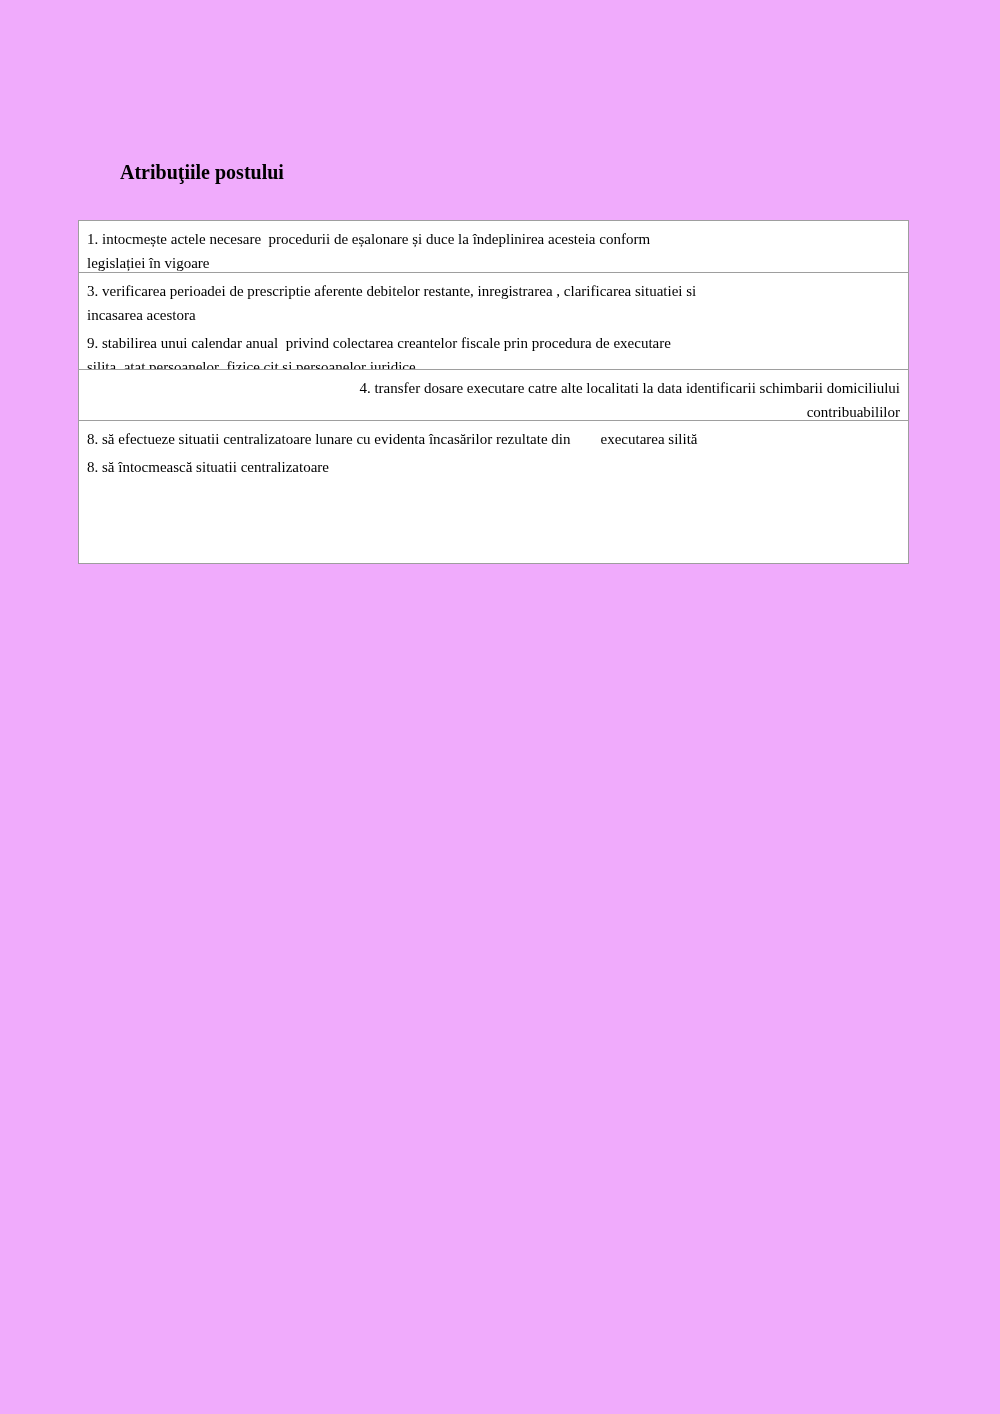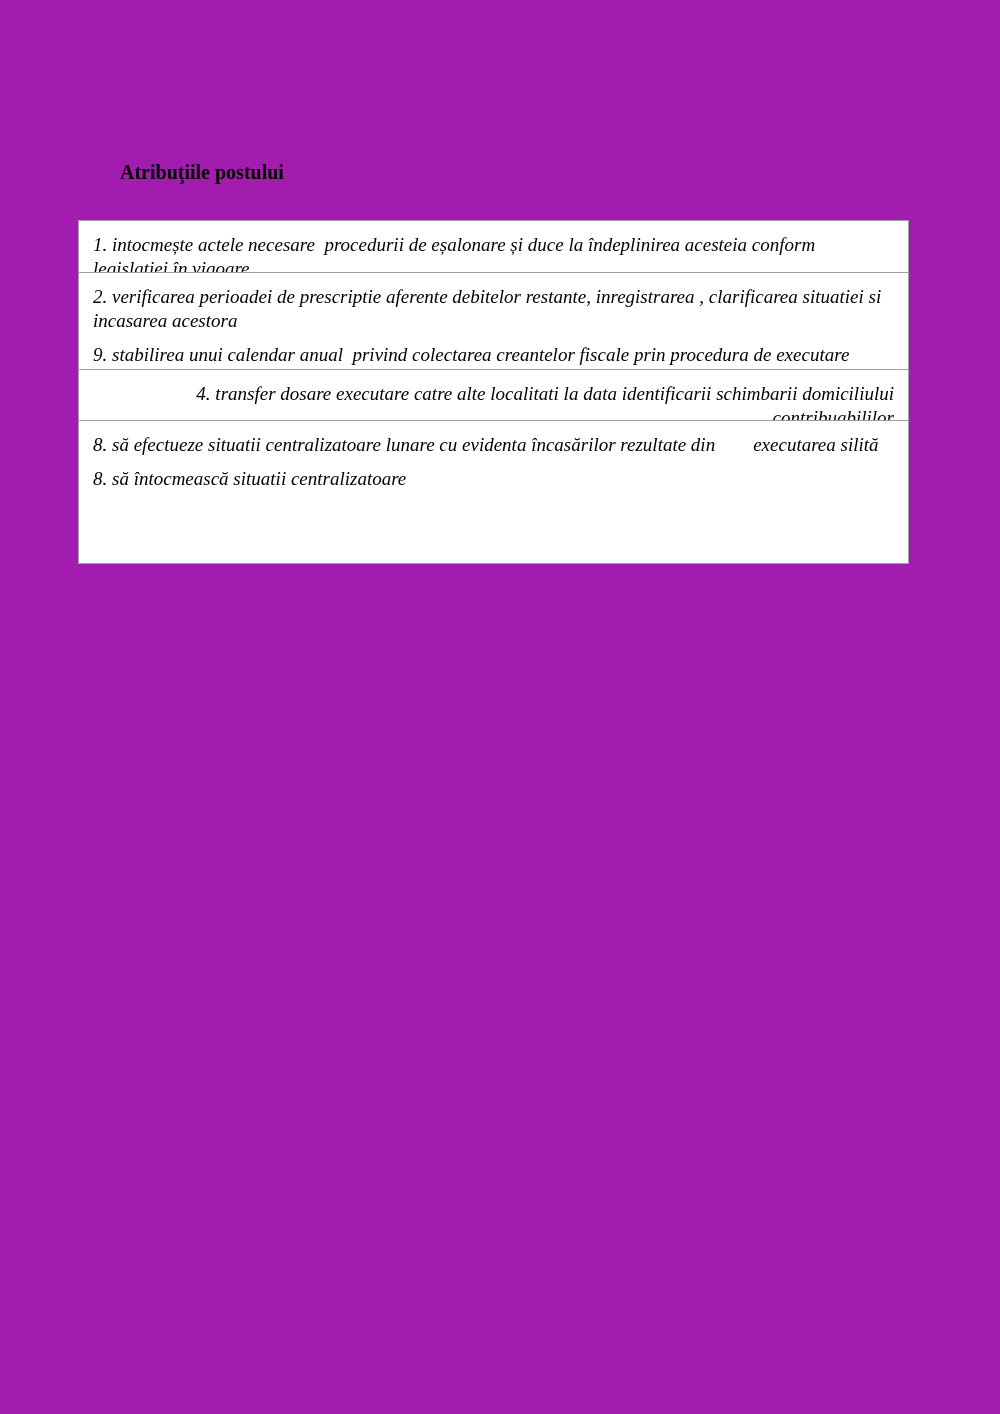--- a/index.html
+++ b/index.html
@@ -4,21 +4,21 @@
 <style>
   html, body {
     margin: 0;
     padding: 0;
     background: #ffffff;
   }
   .page {
     position: relative;
     width: 1000px;
     height: 1414px;
-    background: #a21caf;
+    background: #f0abfc;
     font-family: "Liberation Serif", "DejaVu Serif", serif;
     color: #000000;
     overflow: hidden;
   }
   .doc-title {
     position: absolute;
     left: 120px;
     top: 160px;
     margin: 0;
     font-size: 20px;
@@ -42,41 +42,40 @@
     overflow: hidden;
   }
   .attr-row:last-child {
     border-bottom: none;
   }
   .attr-row:nth-child(1) { height: 52px; }
   .attr-row:nth-child(2) { height: 97px; }
   .attr-row:nth-child(3) { height: 51px; text-align: right; }
   .attr-row:nth-child(4) { height: 142px; }
   .attr-item {
-    margin: 10px;
-    font-size: 19px;
+    margin: 4px;
+    font-size: 15px;
     line-height: 24px;
     white-space: pre-wrap;
     font-family: "Liberation Serif", "DejaVu Serif", serif;
-    font-style: italic;
   }
 </style>
 </head>
 <body>
 
 <div class="page">
   <h1 class="doc-title">Atribuţiile postului</h1>
 
   <div class="attr-table" id="attr-table">
       <div class="attr-row">
         <p class="attr-item">1. intocmește actele necesare  procedurii de eșalonare și duce la îndeplinirea acesteia conform
 legislației în vigoare</p>
       </div>
       <div class="attr-row">
-        <p class="attr-item">2. verificarea perioadei de prescriptie aferente debitelor restante, inregistrarea , clarificarea situatiei si
+        <p class="attr-item">3. verificarea perioadei de prescriptie aferente debitelor restante, inregistrarea , clarificarea situatiei si
 incasarea acestora</p>
         <p class="attr-item">9. stabilirea unui calendar anual  privind colectarea creantelor fiscale prin procedura de executare
 silita  atat persoanelor  fizice cit si persoanelor juridice</p>
       </div>
       <div class="attr-row">
         <p class="attr-item">4. transfer dosare executare catre alte localitati la data identificarii schimbarii domiciliului
 contribuabililor</p>
       </div>
       <div class="attr-row">
         <p class="attr-item">8. să efectueze situatii centralizatoare lunare cu evidenta încasărilor rezultate din        executarea silită</p>

